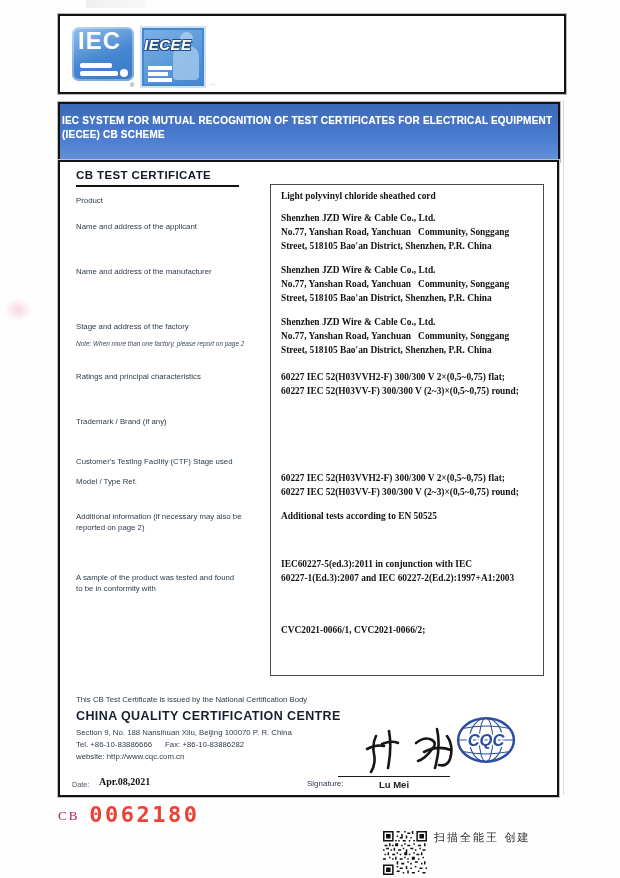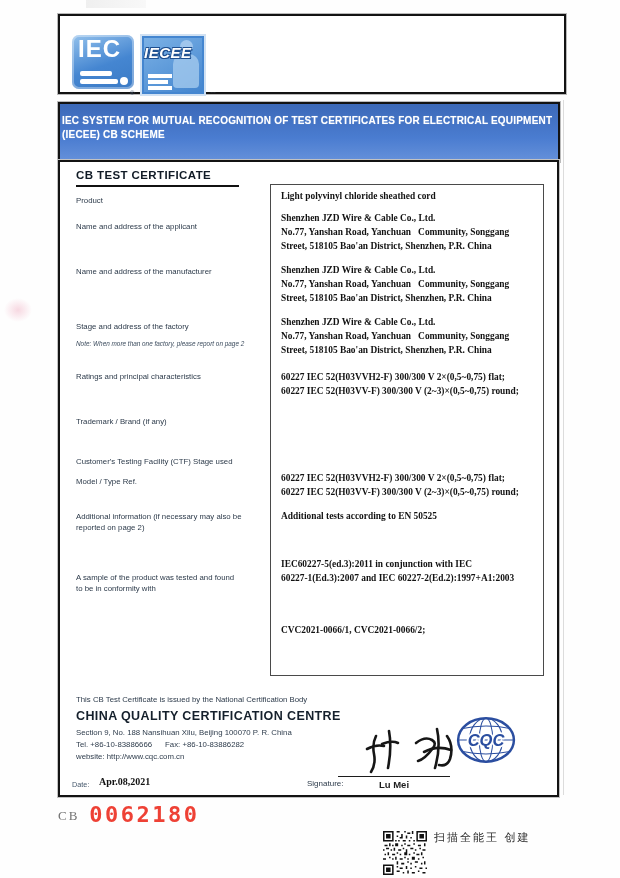--- a/index.html
+++ b/index.html
@@ -4,21 +4,21 @@
 <style>
   html,body{margin:0;padding:0;background:#f4f4f2;}
   #page{position:relative;width:620px;height:878px;background:#fefefe;overflow:hidden;
         font-family:"Liberation Sans",sans-serif;color:#1a1a1a;}
   .abs{position:absolute;}
   .pre{white-space:pre-wrap;}
 
   
   .hdr{left:58px;top:14px;width:504px;height:76px;border:2.5px solid #131313;display:flex;background:#fff;
        box-shadow:0 0 0 1px #b9b9b9;}
-  .hdr-left{position:relative;width:324px;margin-top:8px;}
+  .hdr-left{position:relative;width:324px;}
   .hdr-right{position:relative;flex:1;border-left:2px solid #131313;display:flex;flex-direction:column;}
   .ref-head{height:31px;background:linear-gradient(180deg,#6d9ade,#3f6fbe);border-bottom:1.5px solid #2a2a2a;
             color:#fff;font-weight:bold;font-size:10px;display:flex;align-items:center;justify-content:center;
             letter-spacing:.3px;text-shadow:0 0 1px rgba(255,255,255,.5);}
   .ref-val{flex:1;display:flex;align-items:center;justify-content:center;font-family:"Liberation Serif",serif;
            font-weight:bold;font-size:12.5px;color:#101010;letter-spacing:.5px;}
 
   
   .iec-logo{left:12px;top:11px;width:62px;height:54px;border-radius:7px;
             background:linear-gradient(160deg,#93c1ec,#4586d1 55%,#3a7ac5);
@@ -68,21 +68,21 @@
   .cqc{left:395px;top:553px;width:62px;height:50px;}
   .sig-draw{left:298px;top:560px;width:132px;height:56px;}
   .sig-label{left:247px;top:617px;font-size:8px;color:#2c3a4a;}
   .sig-line{left:278px;top:614px;width:112px;border-top:1.6px solid #1c1c1c;}
   .sig-name{left:278px;top:617px;width:112px;text-align:center;font-size:9.5px;font-weight:bold;color:#1d1d1d;}
   .date-label{left:12px;top:618px;font-size:7.3px;color:#46586c;}
   .date-val{left:39px;top:614px;font-size:10px;font-weight:bold;font-family:"Liberation Serif",serif;color:#121212;text-align:right;}
 
   
   .cb-stamp{left:58px;top:802px;display:flex;align-items:flex-start;}
-  .cb-pre{font-family:"Liberation Serif",serif;font-size:13px;color:#737373;letter-spacing:2px;margin:6px 10px 8px 0;}
+  .cb-pre{font-family:"Liberation Serif",serif;font-size:13px;color:#be185d;letter-spacing:2px;margin:6px 10px 8px 0;}
   .cb-num{font-family:"DejaVu Sans Mono",monospace;font-size:22px;font-weight:bold;color:#ee4135;letter-spacing:2.5px;}
   .qr{left:383px;top:831px;width:44px;height:44px;}
   .wm-text{left:434px;top:830px;font-size:11px;color:#2d2d2d;letter-spacing:2px;font-family:"DejaVu Sans",sans-serif;}
 
   
   .smudge{left:4px;top:298px;width:28px;height:24px;border-radius:50%;
           background:radial-gradient(closest-side,rgba(238,170,190,.45),rgba(238,170,190,0));}
   .edge-line{left:563px;top:100px;width:1px;height:695px;background:#dcdcdc;}
   .top-noise{left:86px;top:0;width:60px;height:8px;background:linear-gradient(90deg,#e9e9e9,#f6f6f6);opacity:.7;}
 </style>

